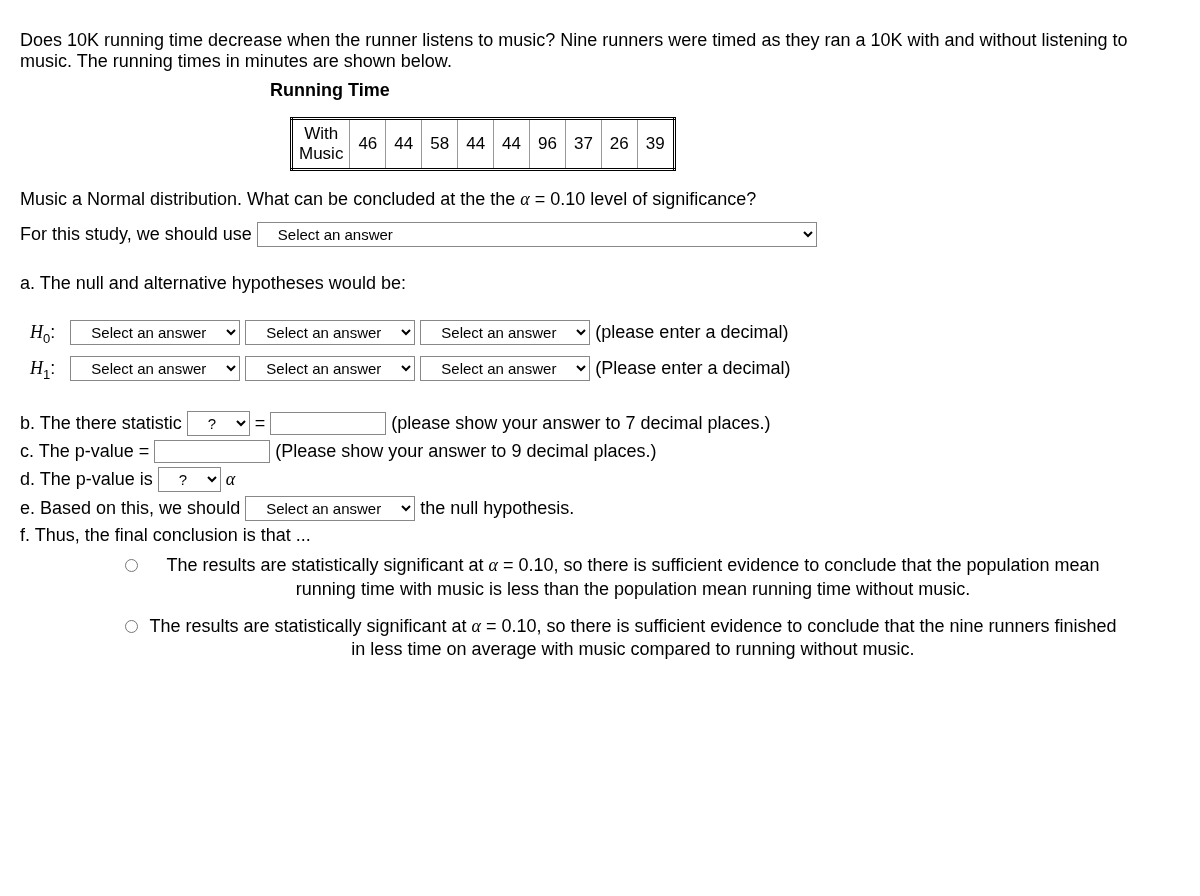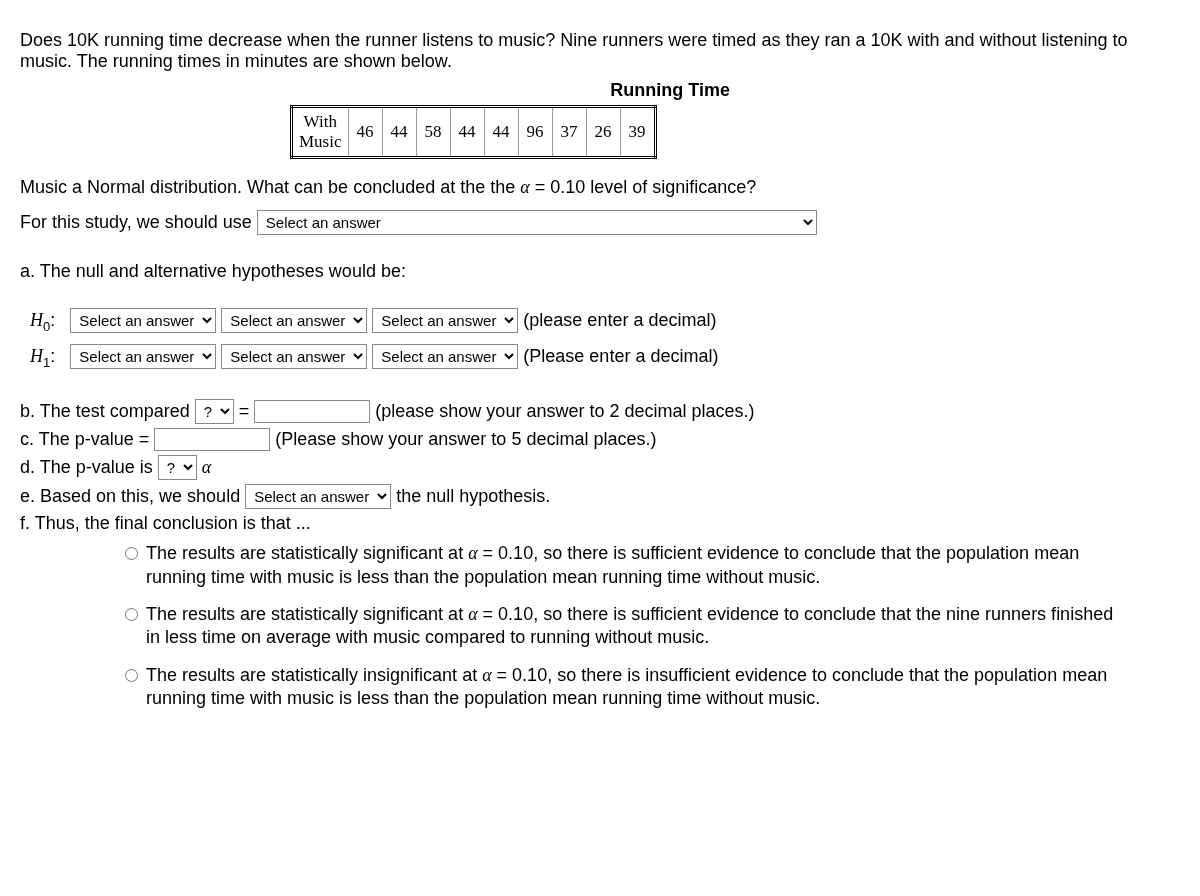--- a/index.html
+++ b/index.html
@@ -7,50 +7,49 @@
       font-size: 18px;
       margin: 0;
       padding: 30px 20px;
       color: #000;
       background: #fff;
     }
     .intro {
       margin-bottom: 8px;
     }
     .table-title {
-      text-align: right;
+      text-align: left;
       font-weight: bold;
-      margin-bottom: 4px;
+      margin-bottom: 16px;
       margin-left: 250px;
       width: 460px;
     }
     table.data-table {
       border-collapse: collapse;
       margin-left: 270px;
       margin-bottom: 18px;
       border: 3px double #000;
-      font-family: Liberation Serif, serif;
     }
     table.data-table td {
       border: 1px solid #999;
       padding: 4px 8px;
       text-align: center;
       font-size: 17px;
     }
     table.data-table td.row-header {
       text-align: center;
       font-weight: normal;
       padding: 4px 6px;
     }
     .line {
       margin-bottom: 12px;
     }
     select {
       font-size: 15px;
-      padding: 2px 4px;
+      padding: 2px 16px;
       border: 1px solid #888;
       background: #fff;
       font-family: Arial, Helvetica, sans-serif;
     }
     select.wide-select {
       width: 560px;
     }
     input[type="text"] {
       font-size: 15px;
       padding: 2px;
@@ -84,20 +83,21 @@
       margin: 8px 0 14px 100px;
       max-width: 1000px;
     }
     .radio-item input[type="radio"] {
       margin-top: 5px;
       margin-right: 8px;
       flex-shrink: 0;
     }
     .radio-item span {
       line-height: 1.3;
+      text-align: center;
     }
     .part-row {
       margin-bottom: 4px;
     }
   </style>
 </head>
 <body>
 
 <div class="intro">Does 10K running time decrease when the runner listens to music? Nine runners were timed as they ran a 10K with and without listening to music. The running times in minutes are shown below.</div>
 
@@ -144,31 +144,31 @@
   &nbsp;&nbsp;<span class="sub">H</span><span class="subscript">1</span><span>:</span>&nbsp;&nbsp;
   <select><option>Select an answer</option></select>
   <select><option>Select an answer</option></select>
   <select><option>Select an answer</option></select>
   <span>(Please enter a decimal)</span>
 </div>
 
 <div style="height:20px"></div>
 
 <div class="indent part-row">
-  <span>b. The test compared </span>
+  <span>b. The there statistic </span>
   <select><option>?</option></select>
   <span> = </span>
   <input type="text" style="">
-  <span> (please show your answer to 2 decimal places.)</span>
+  <span> (please show your answer to 7 decimal places.)</span>
 </div>
 
 <div class="indent part-row">
   <span>c. The p-value = </span>
   <input type="text" style="">
-  <span> (Please show your answer to 5 decimal places.)</span>
+  <span> (Please show your answer to 9 decimal places.)</span>
 </div>
 
 <div class="indent part-row">
   <span>d. The p-value is </span>
   <select><option>?</option></select>
   <span class="math">α</span>
 </div>
 
 <div class="indent part-row">
   <span>e. Based on this, we should </span>
@@ -180,17 +180,13 @@
 
 <div id="conclusion-list">
     <div class="radio-item">
       <input type="radio" name="conclusion" style="">
       <span>The results are statistically significant at <span class="math">α</span> = 0.10, so there is sufficient evidence to conclude that the population mean running time with music is less than the population mean running time without music.</span>
     </div>
     <div class="radio-item">
       <input type="radio" name="conclusion" style="">
       <span>The results are statistically significant at <span class="math">α</span> = 0.10, so there is sufficient evidence to conclude that the nine runners finished in less time on average with music compared to running without music.</span>
     </div>
-    <div class="radio-item">
-      <input type="radio" name="conclusion" style="">
-      <span>The results are statistically insignificant at <span class="math">α</span> = 0.10, so there is insufficient evidence to conclude that the population mean running time with music is less than the population mean running time without music.</span>
-    </div>
   </div>
 
 </body></html>

